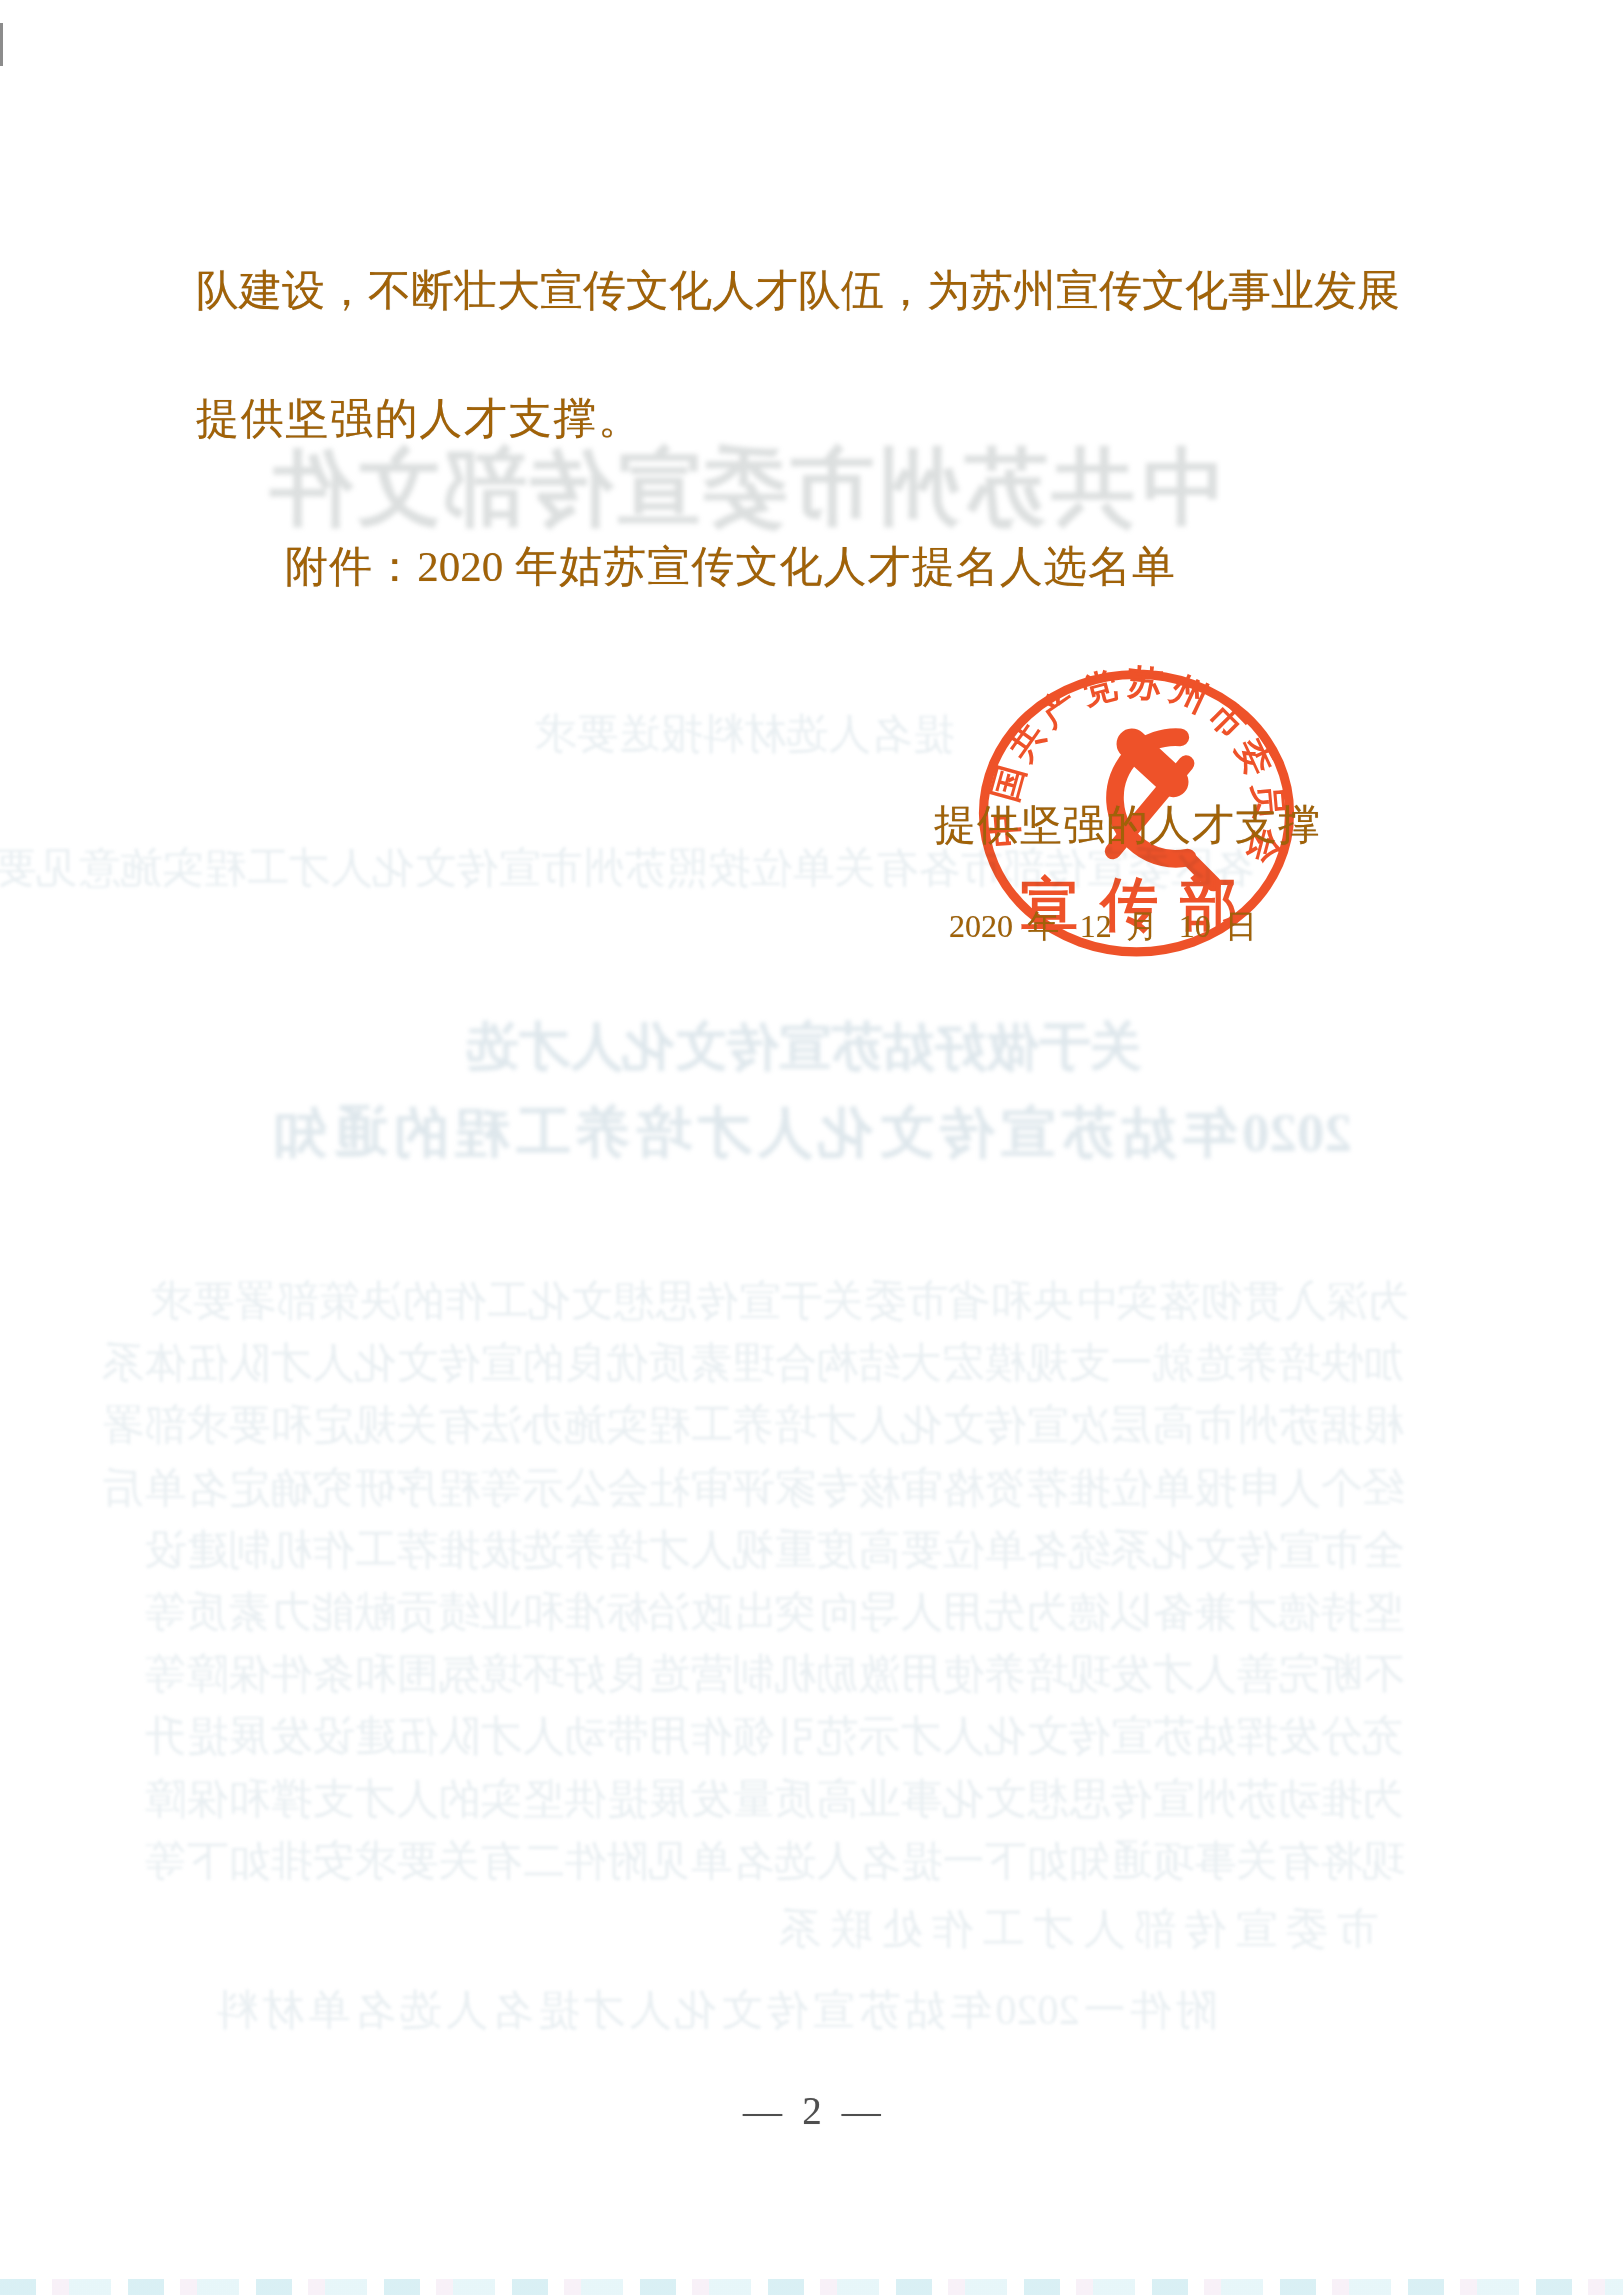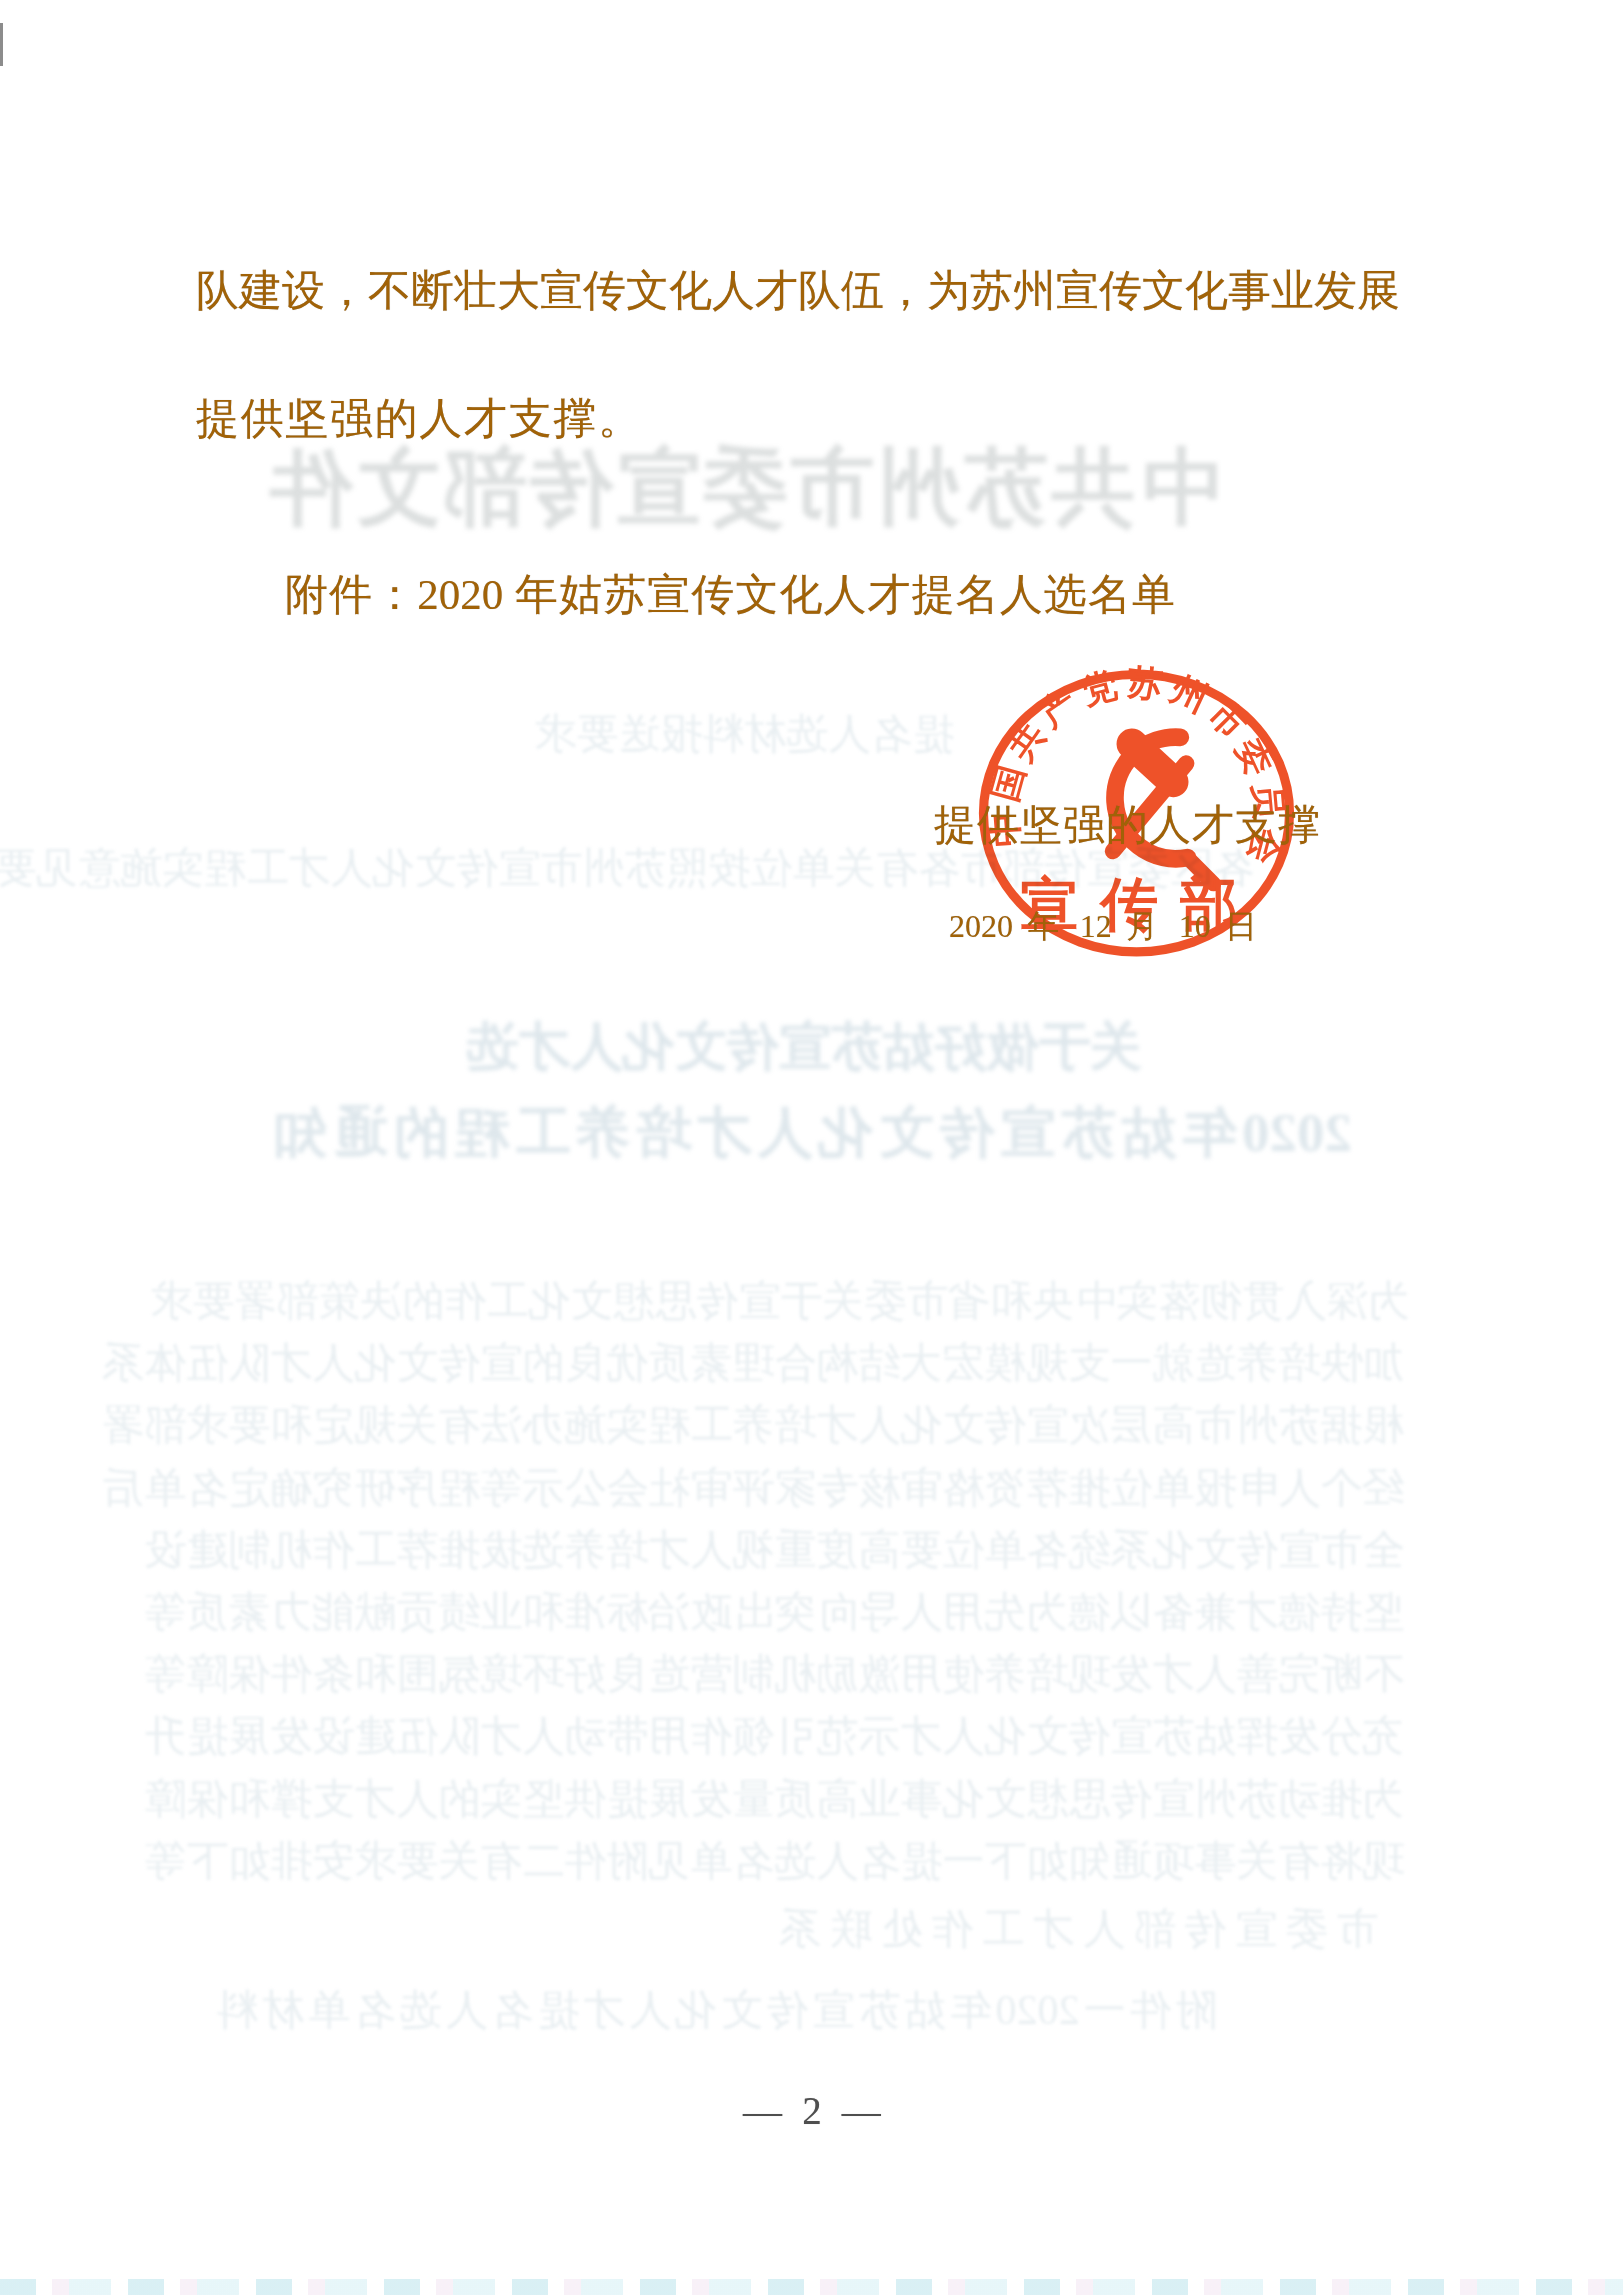--- a/index.html
+++ b/index.html
@@ -118,20 +118,20 @@
     <path d="M 214 286 L 326 152" stroke-width="25"></path>
     <path d="M 243 122 L 306 180" stroke-width="47"></path>
   </g>
   <text class="seal-text" x="256" y="398" text-anchor="middle" font-size="88" letter-spacing="34" fill="#ee4b20">宣传部</text>
 </svg>
 
 <div class="abs ink body-line just" style="left:196px; top:262px; width:1201px;">队建设，不断壮大宣传文化人才队伍，为苏州宣传文化事业发展</div>
 
 <div class="abs ink body-line just" style="left:196px; top:390px; width:445px;">提供坚强的人才支撑。</div>
 
-<div class="abs ink attachment just" style="left:285px; top:566px; width:890px;">附件：2020 年姑苏宣传文化人才提名人选名单</div>
+<div class="abs ink attachment just" style="left:285px; top:538px; width:890px;">附件：2020 年姑苏宣传文化人才提名人选名单</div>
 
 <div class="abs ink signature just" style="left:934px; top:797px; width:386px;">提供坚强的人才支撑</div>
 
 <div class="abs ink date-line just" style="left:949px; top:905px; width:308px;">2020 年 12 月 10 日</div>
 
 <div class="abs ink page-number" style="left:736px; top:2088px; width:157px;">— 2 —</div>
 
 
 </body></html>

